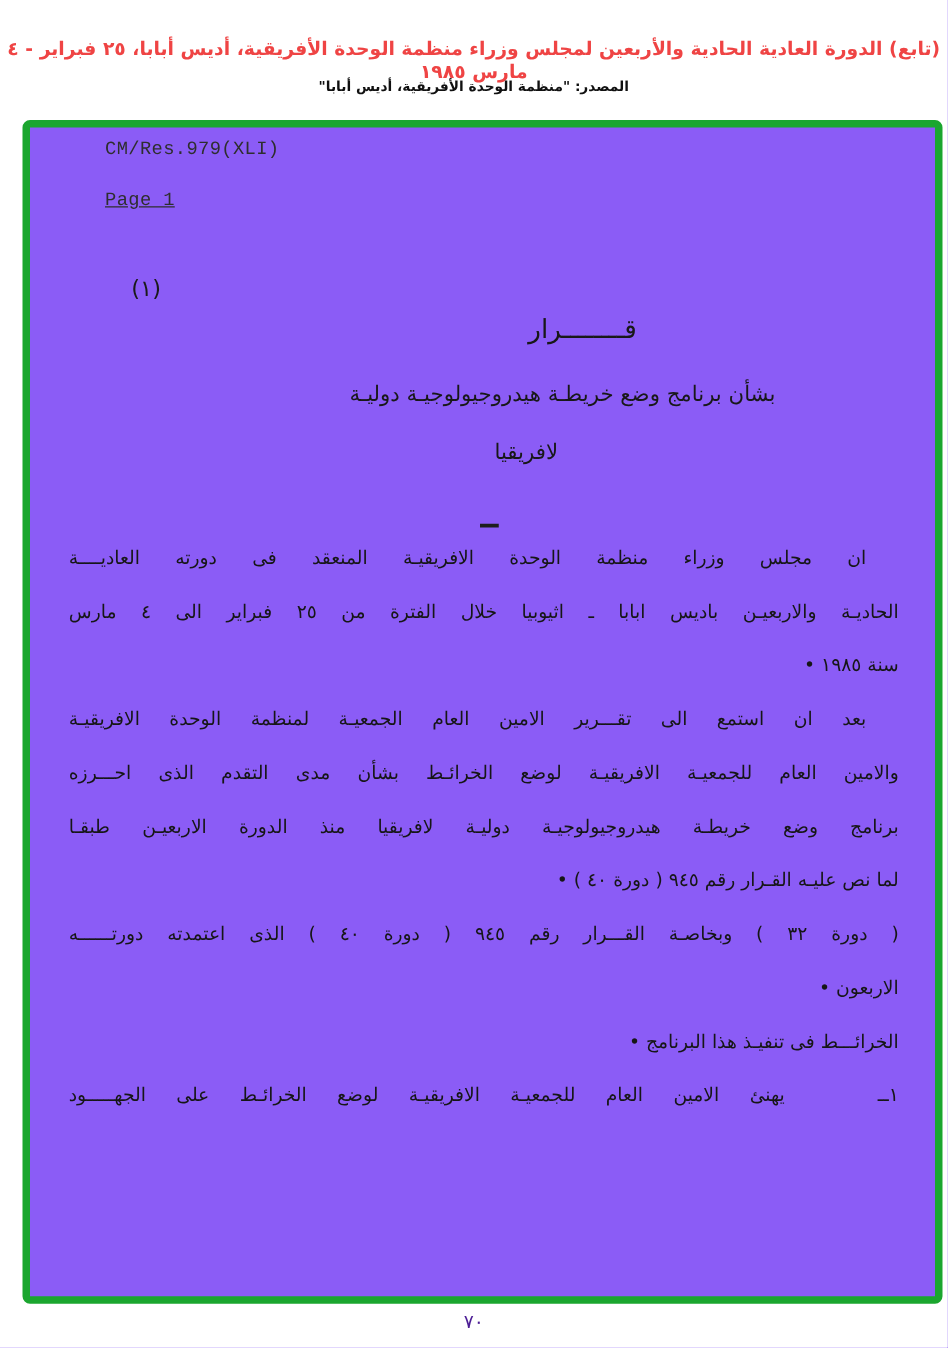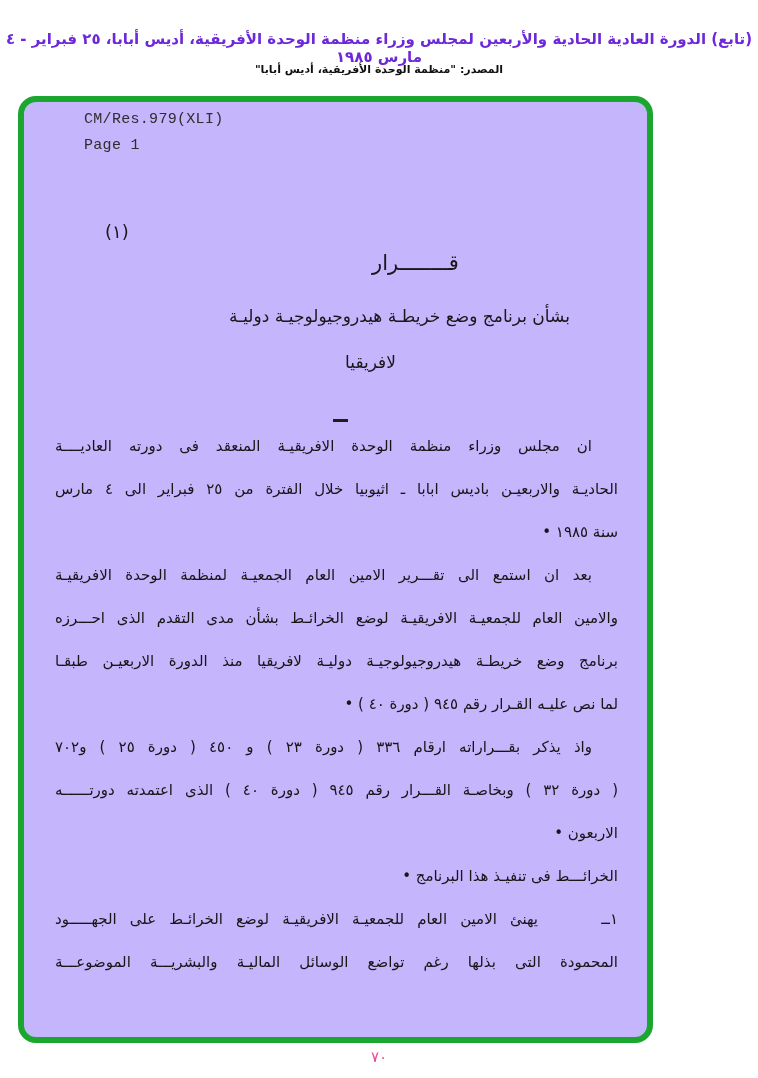--- a/index.html
+++ b/index.html
@@ -9,45 +9,45 @@
     position: relative;
     overflow: hidden;
     font-family: "DejaVu Sans", sans-serif;
     color: #171717;
   }
 
   
   .session-line {
     position: absolute; top: 30px; left: 4px; right: 4px;
     direction: rtl; text-align: center;
-    font-weight: bold; font-size: 15px; color: #6d28d9;
+    font-weight: bold; font-size: 15px; color: #ef4444;
   }
   .source-line {
     position: absolute; top: 63px; left: 0; right: 0;
     direction: rtl; text-align: center;
     font-weight: bold; font-size: 11px; color: #101010;
   }
 
   
   .scan-frame {
     position: absolute; left: 18px; top: 96px;
-    width: 635px; height: 947px;
+    width: 736px; height: 947px;
     border: 6px solid #1BA62F;
-    border-radius: 18px;
-    background: #c4b5fd;
+    border-radius: 6px;
+    background: #8b5cf6;
   }
 
   
   .doc-ref, .doc-page {
     position: absolute; left: 60px;
     font-family: "Liberation Mono", "DejaVu Sans Mono", monospace;
     font-size: 15px; color: #2e2e2e; letter-spacing: 0.3px;
   }
   .doc-ref  { top: 9px; }
-  .doc-page { top: 35px; }
+  .doc-page { top: 50px; text-decoration: underline; }
 
   
   .doc-marker {
     position: absolute; left: 81px; top: 119px;
     font-size: 18px; color: #1a1a1a;
   }
 
   
   .doc-title, .doc-sub1, .doc-sub2, .doc-dash {
     position: absolute; left: 0; right: 0;
@@ -69,21 +69,21 @@
   }
   .bline { height: 43px; overflow: hidden; }
   .j     { text-align: justify; text-align-last: justify; }
   .first { padding-right: 26px; }
   .end   { text-align: right; }
   .item-num { margin-left: 50px; }
 
   
   .footer-page {
     position: absolute; top: 1048px; left: 0; right: 0;
-    text-align: center; font-size: 15px; color: #ec4899;
+    text-align: center; font-size: 15px; color: #4c1d95;
   }
 </style>
 </head>
 <body>
 
 <div class="session-line">(تابع)  الدورة العادية الحادية والأربعين لمجلس وزراء منظمة الوحدة الأفريقية، أديس أبابا، ٢٥ فبراير - ٤ مارس ١٩٨٥</div>
 <div class="source-line">المصدر:  "منظمة الوحدة الأفريقية، أديس أبابا"</div>
 
 <div class="scan-frame">
 
@@ -106,33 +106,31 @@
     </div>
 
     <div class="para">
       <div class="bline j first">بعد ان استمع الى تقـــرير الامين العام الجمعيـة لمنظمة الوحدة الافريقيـة</div>
       <div class="bline j">والامين العام للجمعيـة الافريقيـة لوضع الخرائـط بشأن مدى التقدم الذى احـــرزه</div>
       <div class="bline j">برنامج  وضع خريطـة هيدروجيولوجيـة دوليـة لافريقيا منذ الدورة الاربعيـن طبقـا</div>
       <div class="bline end">لما نص عليـه القـرار رقم ٩٤٥ ( دورة ٤٠ ) •</div>
     </div>
 
     <div class="para">
-      <div class="bline j first">واذ يذكر بقـــراراته ارقام ٣٣٦ ( دورة ٢٣ )  و ٤٥٠ ( دورة ٢٥ ) و٧٠٢</div>
       <div class="bline j">( دورة ٣٢ )  وبخاصـة القـــرار رقم ٩٤٥ ( دورة ٤٠ ) الذى اعتمدته دورتــــــه</div>
       <div class="bline end">الاربعون •</div>
     </div>
 
     <div class="para">
       <div class="bline end">الخرائـــط فى تنفيـذ هذا البرنامج •</div>
     </div>
 
     <div class="para">
       <div class="bline j">
         <span class="item-num">١ــ</span>
         <span class="item-text">يهنئ الامين العام للجمعيـة الافريقيـة لوضع الخرائـط على الجهـــــود</span>
       </div>
-      <div class="bline j">المحمودة التى بذلها رغم تواضع الوسائل الماليـة والبشريـــة الموضوعـــة</div>
     </div>
 
   </div>
 </div>
 
 <div class="footer-page">٧٠</div>
 
 </body></html>

